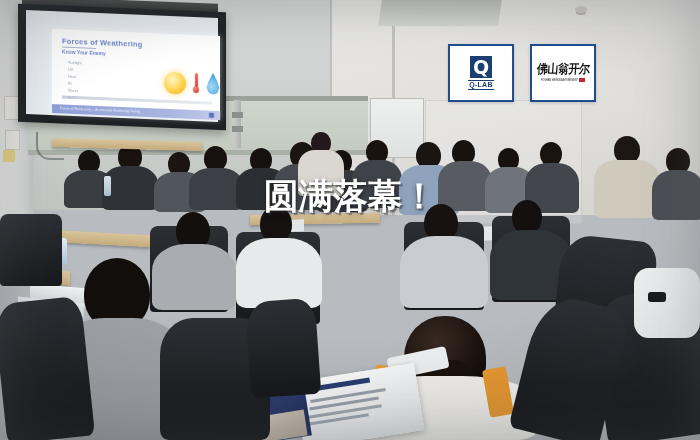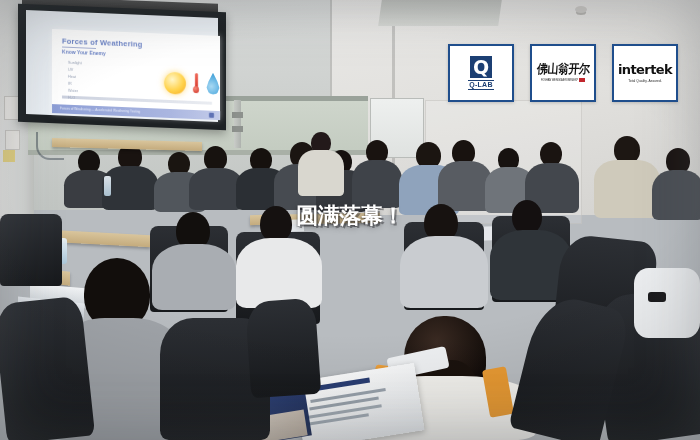--- a/index.html
+++ b/index.html
@@ -153,21 +153,21 @@
     color:#111;letter-spacing:-.6px;line-height:14px;}
   .itk-sub{font-size:3.3px;color:#222;letter-spacing:.05px;margin-top:2px;white-space:nowrap;}
 
   
   .headline{position:absolute;left:0;top:176px;width:700px;text-align:center;
     color:#fff;font-weight:bold;
     font-family:"DejaVu Sans","Liberation Sans",sans-serif;
     text-shadow:2px 2px 0 rgba(40,40,45,.45),-1px 1px 0 rgba(40,40,45,.30),
                 0 2px 6px rgba(0,0,0,.35);}
   .hl-1{font-size:31px;line-height:40px;letter-spacing:-.5px;white-space:nowrap;}
-  .hl-2{font-size:22px;line-height:40px;letter-spacing:-.5px;margin-top:20px;}
+  .hl-2{font-size:35px;line-height:40px;letter-spacing:-.5px;}
 </style>
 </head>
 <body>
 
 <div class="stage">
 
   <div class="photo">
 
     <div class="wall"></div>
     <div class="wall-right"></div>
@@ -383,26 +383,20 @@
     <div class="logo-card">
       <div class="cn-logo">
         <div class="cn-main">佛山翁开尔</div>
         <div class="cn-sub">
           <span>FOSHAN WENGKAIER IMP&amp;EXP</span>
           <i class="redbox"></i>
         </div>
       </div>
     </div>
 
-    <div class="logo-card">
-      <div class="itk">
-        <div class="itk-main">intertek</div>
-        <div class="itk-sub">Total Quality. Assured.</div>
-      </div>
-    </div>
 
   </div>
 
   <div class="headline">
     <div class="hl-2">圆满落幕！</div>
   </div>
 
 </div>
 
 </body></html>

